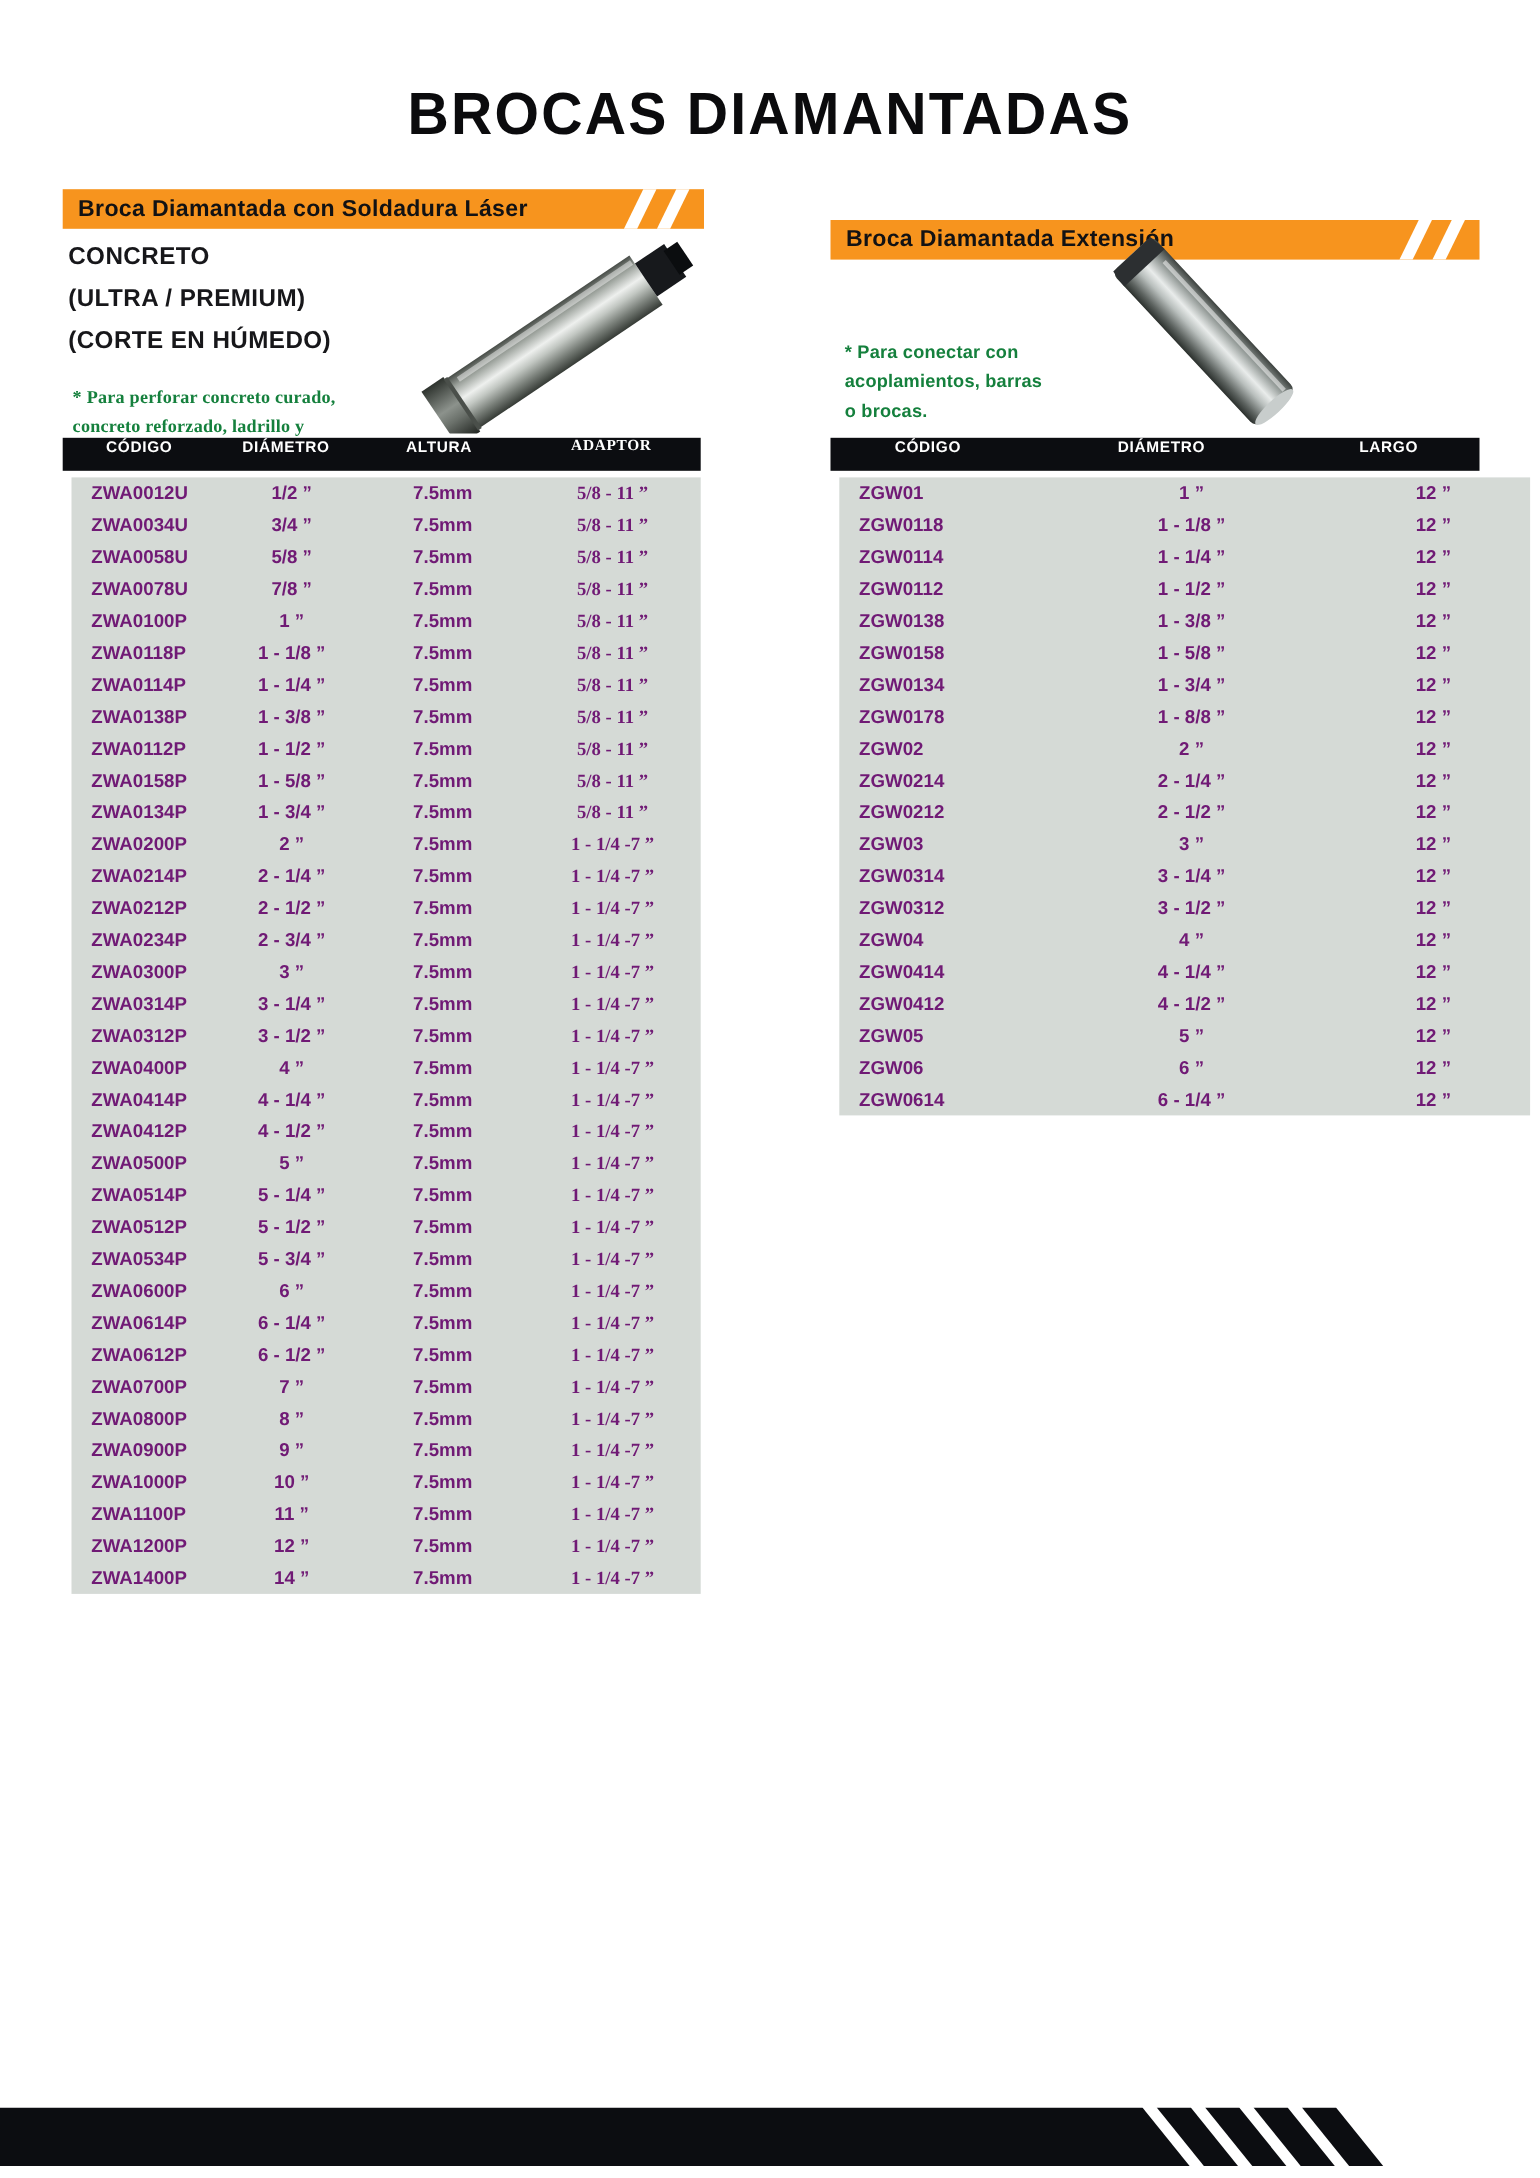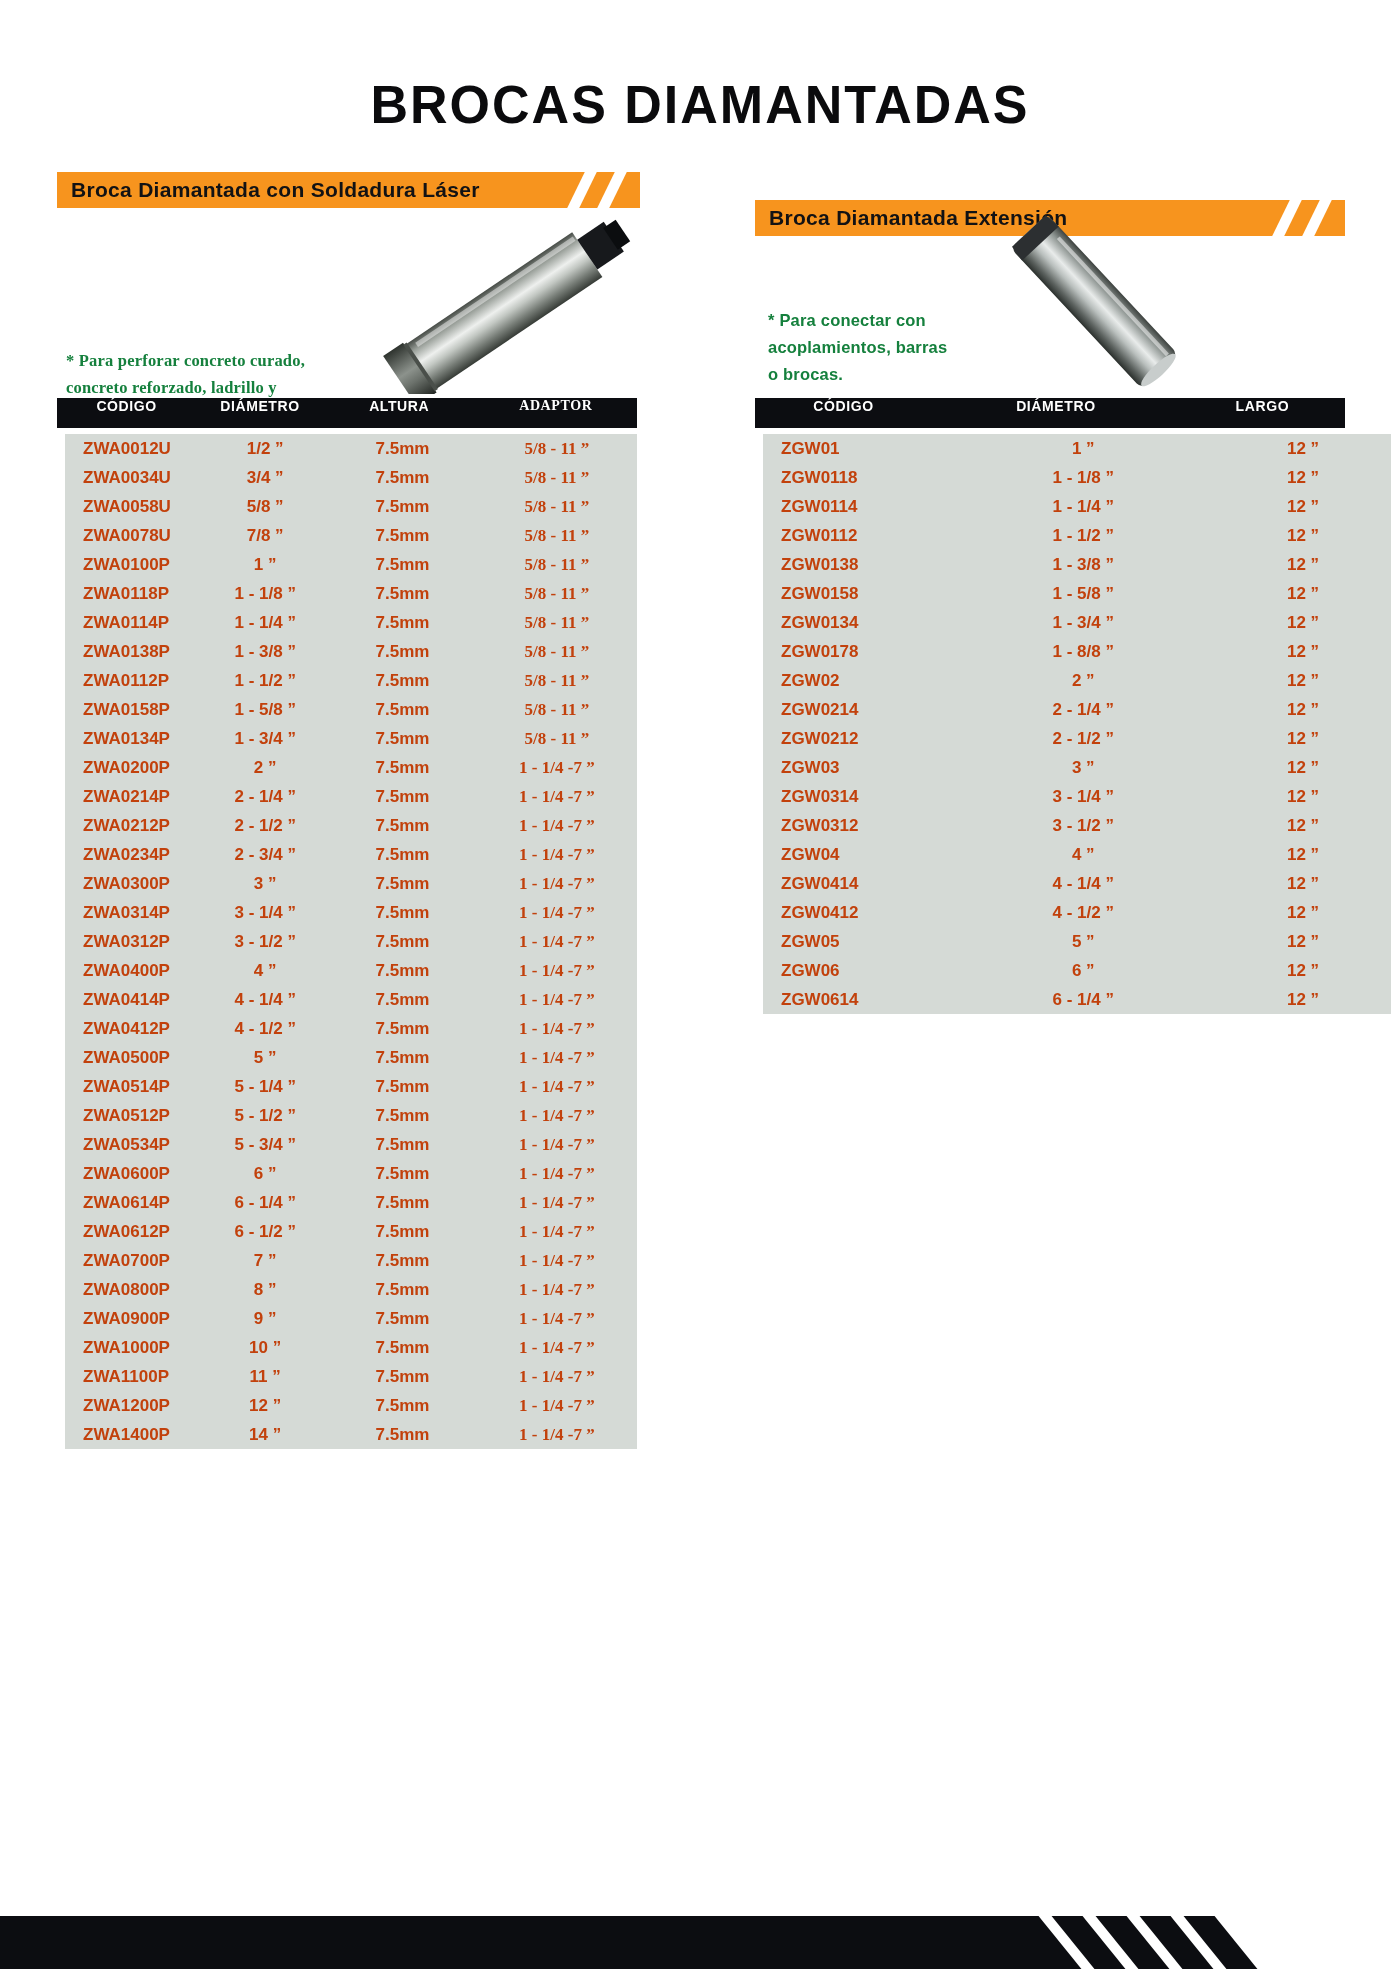--- a/index.html
+++ b/index.html
@@ -45,21 +45,21 @@
   
   .thead{
     position:absolute;top:398px;height:30px;background:#0c0d11;color:#ffffff;
     display:flex;align-items:flex-start;font-weight:bold;font-size:14px;letter-spacing:.6px;
   }
   .thead.left{left:57px;width:580px;}
   .thead.right{left:755px;width:590px;}
   .tbody{position:absolute;top:434px;background:#d5dad6;}
   .tbody.left{left:65px;width:572px;}
   .tbody.right{left:763px;width:628px;}
-  .trow{display:flex;align-items:center;height:29px;font-weight:bold;font-size:17px;color:#c2410c;}
+  .trow{display:flex;align-items:center;height:29px;font-weight:bold;font-size:17px;color:#701a75;}
   .hc,.c{text-align:center;}
   
   .lt .c1{width:24%;} .lt .c2{width:22%;} .lt .c3{width:26%;} .lt .c4{width:28%;font-family:Liberation Serif, serif;}
   
   .rt .c1{width:30%;} .rt .c2{width:42%;} .rt .c3{width:28%;}
   .c.code{text-align:left;padding-left:18px;box-sizing:border-box;}
   
   .bottom-bar-wrap{
     position:absolute;left:0;top:1916px;width:1300px;height:53px;overflow:hidden;
     display:flex;gap:13px;
@@ -74,20 +74,26 @@
 <div class="page">
 
   <h1 class="title">BROCAS DIAMANTADAS</h1>
 
   <div class="orange-bar left">
     <span class="bar-label">Broca Diamantada con Soldadura Láser</span>
     <span class="bar-stripe s1"></span>
     <span class="bar-stripe s2"></span>
   </div>
 
+  <div class="heading-lines">
+
+  <div>CONCRETO</div>
+      <div>(ULTRA / PREMIUM)</div>
+      <div>(CORTE EN HÚMEDO)</div>
+    </div>
 
   <div class="note left">
 
   <div>* Para perforar concreto curado,</div>
       <div>concreto reforzado, ladrillo y</div>
       <div>bloque.</div>
     </div>
 
   <svg class="img-left" width="266" height="184" viewBox="0 0 266 184">
     <defs>

